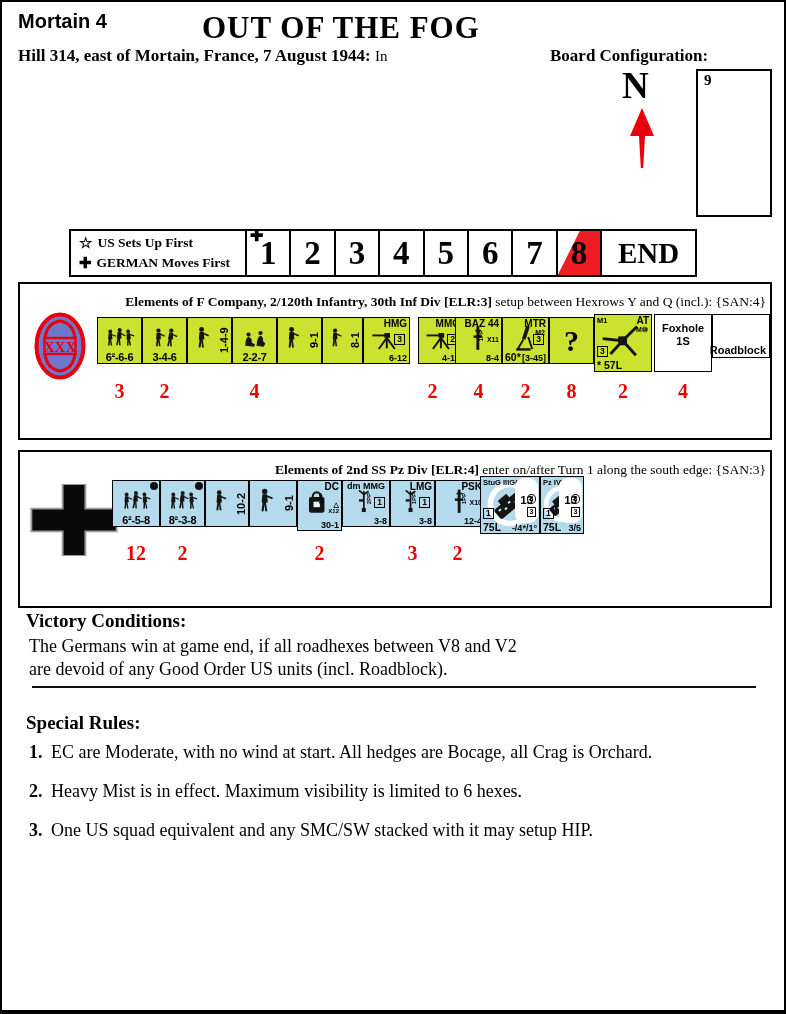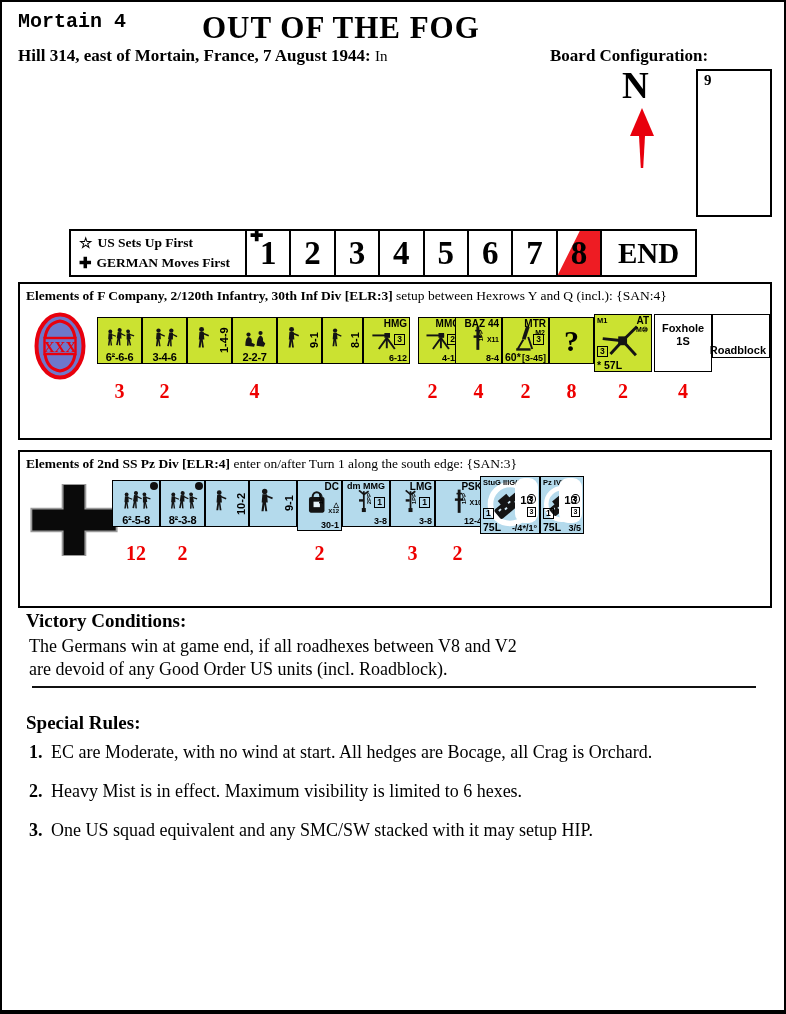--- a/index.html
+++ b/index.html
@@ -1,21 +1,21 @@
 <!DOCTYPE html>
 <html><head>
 <meta charset="utf-8">
 <style>
   html,body{margin:0;padding:0;background:#888;}
   #page{position:relative;width:786px;height:1014px;background:#fff;border:2px solid #000;
         border-bottom:4px solid #000;box-sizing:border-box;overflow:hidden;
         font-family:"Liberation Serif",serif;color:#000;}
   .abs{position:absolute;}
   
-  #scenario-id{left:16px;top:8px;font-family:Liberation Mono, monospace;font-weight:bold;font-size:20px;}
+  #scenario-id{left:16px;top:8px;font-family:Liberation Sans, sans-serif;font-weight:bold;font-size:20px;}
   #title{left:200px;top:8px;font-weight:bold;font-size:31px;letter-spacing:1px;}
   #subtitle{left:16px;top:44px;font-weight:bold;font-size:17px;}
   #subtitle .note{font-weight:normal;font-size:15px;}
   #board-config-label{left:548px;top:44px;font-weight:bold;font-size:17px;}
   #compass-n{left:620px;top:62px;font-weight:bold;font-size:37px;}
   #compass-arrow{left:620px;top:106px;}
   #board-box{left:694px;top:67px;width:76px;height:148px;border:2px solid #000;box-sizing:border-box;}
   #board-number{padding:1px 0 0 6px;font-weight:bold;font-size:15px;}
   
   #turn-track{left:67px;top:227px;width:628px;height:48px;border:2px solid #000;box-sizing:border-box;
@@ -26,21 +26,21 @@
   .tt-ico{font-size:15px;}
   .tt-cell{flex:0 0 44.4px;border-right:2px solid #000;box-sizing:border-box;position:relative;
            text-align:center;font-weight:bold;font-size:33px;line-height:44px;}
   .tt-cell:last-child{flex:1 1 auto;border-right:none;font-size:29px;}
   .tt-wedge{position:absolute;inset:0;clip-path:polygon(52% 0,100% 0,100% 100%,0 100%);}
   .tt-num{position:relative;z-index:1;}
   .tt-t1cross{position:absolute;top:-3px;left:3px;font-size:16px;line-height:16px;z-index:1;}
   
   .unit-box{left:16px;width:754px;height:158px;border:2px solid #000;box-sizing:border-box;background:#fff;}
   #us-box{top:280px;} #german-box{top:448px;}
-  .unit-header{position:absolute;top:4px;left:6px;right:4px;font-size:13.5px;white-space:nowrap;}
+  .unit-header{position:absolute;top:10px;left:6px;right:4px;font-size:13.5px;white-space:nowrap;text-align:right;}
   .unit-header b{font-size:13.5px;}
   .insignia{position:absolute;}
   
   .counter{position:absolute;border:1px solid #000;box-sizing:border-box;
            font-family:"Liberation Sans",sans-serif;}
   .sil{position:absolute;left:0;right:0;top:6px;bottom:10px;display:flex;align-items:center;justify-content:center;}
   .sil svg{width:88%;height:94%;}
   .sil-man1{right:12px;}
   .sil-tank{top:1px;bottom:3px;}
   .sil-tank svg{width:100%;height:100%;}

